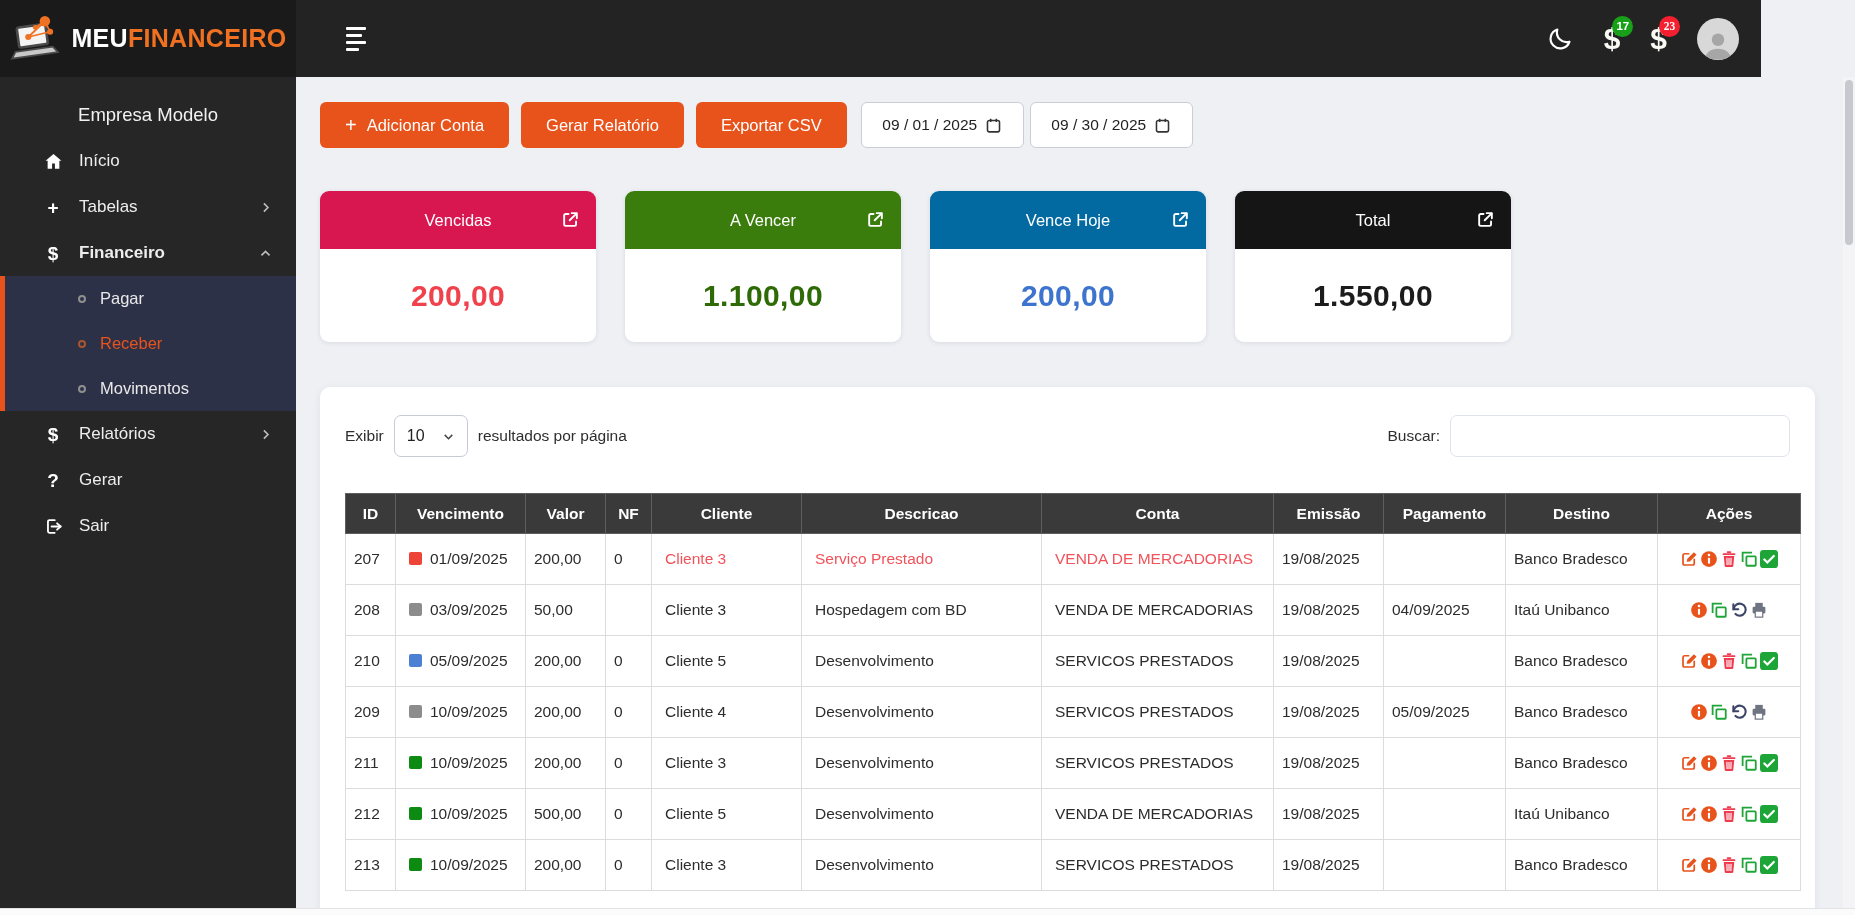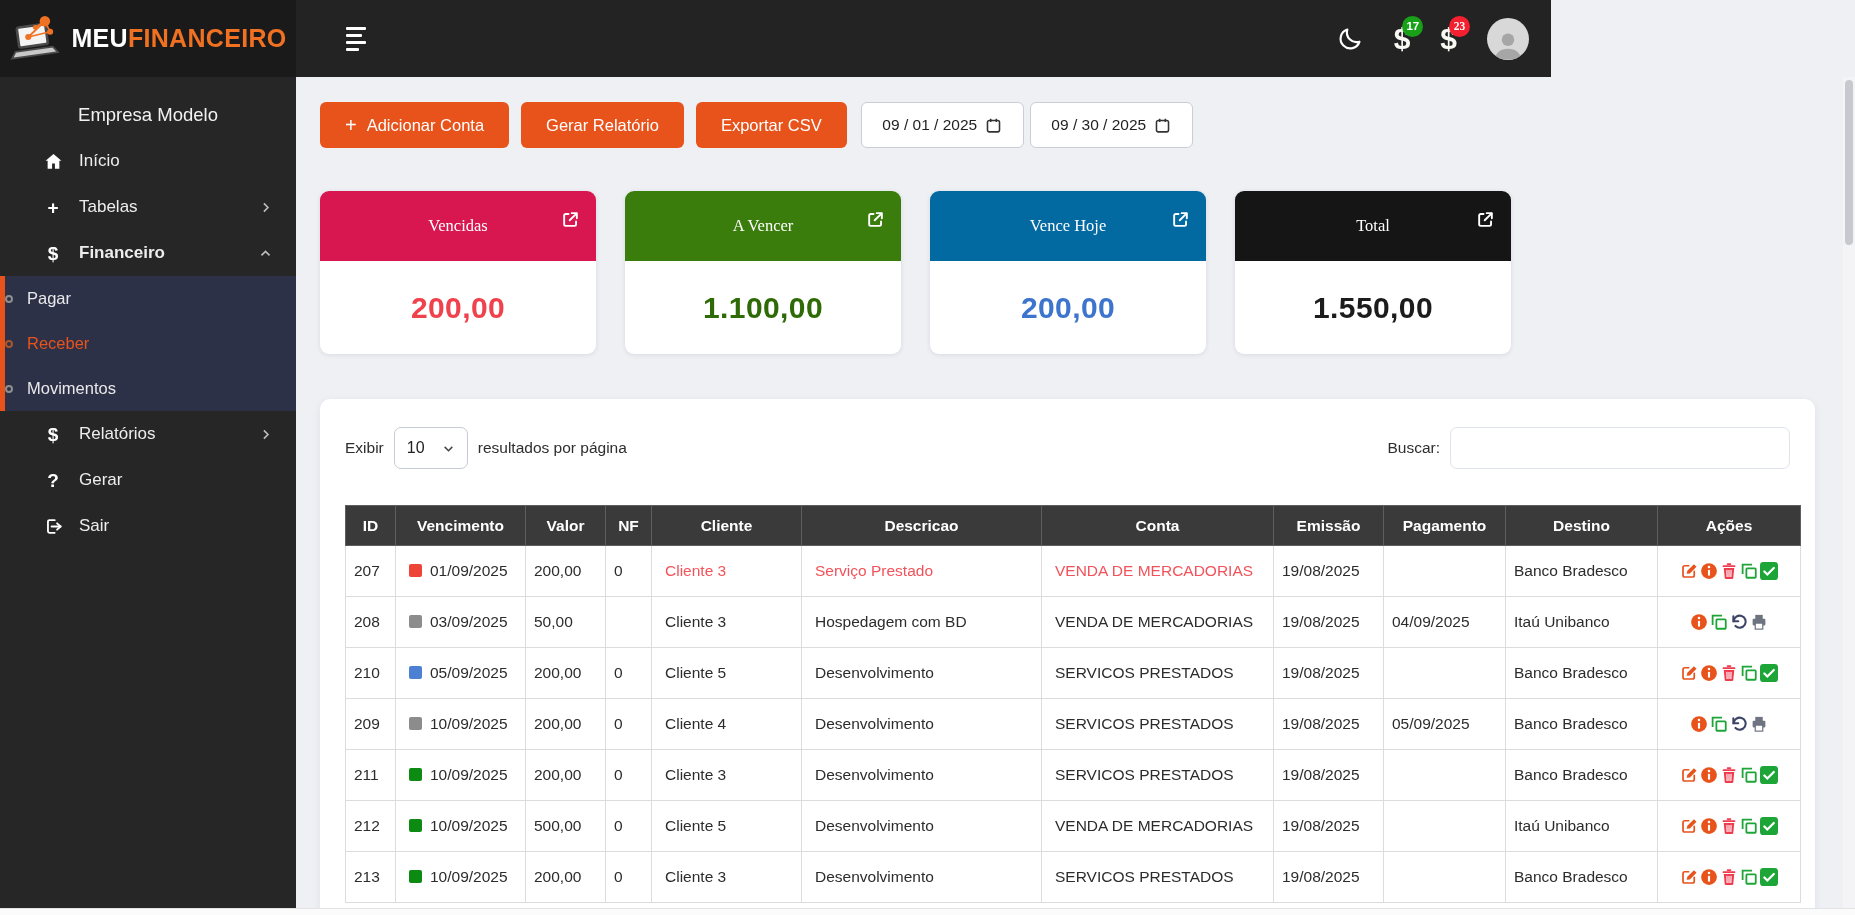--- a/index.html
+++ b/index.html
@@ -1,20 +1,20 @@
 <!DOCTYPE html>
 <html><head>
 <meta charset="utf-8">
 <style>
   * { margin:0; padding:0; box-sizing:border-box; }
   html,body { width:1855px; height:915px; overflow:hidden; }
   body { font-family:"Liberation Sans","DejaVu Sans",sans-serif; background:#EEF0F4; position:relative; }
 
   
-  .topbar { position:absolute; left:0; top:0; width:1551px; height:77px; background:#232323; z-index:5; display:flex; align-items:center; }
+  .topbar { position:absolute; left:0; top:0; width:1761px; height:77px; background:#232323; z-index:5; display:flex; align-items:center; }
   .logo { width:296px; height:77px; background:#1A1A1A; display:flex; align-items:center; justify-content:center; gap:6px; cursor:pointer; }
   .logo-text { font-size:25px; font-weight:800; letter-spacing:.3px; }
   .logo-text .w { color:#FFFFFF; }
   .logo-text .o { color:#F07122; }
   .hamburger { margin-left:50px; background:none; border:none; cursor:pointer; display:flex; flex-direction:column; gap:4px; }
   .hamburger span { display:block; height:3px; background:#FFFFFF; border-radius:1px; }
   .top-actions { margin-left:auto; display:flex; align-items:center; gap:30px; padding-right:22px; }
   .icon-btn { background:none; border:none; cursor:pointer; position:relative; color:#fff; display:flex; align-items:center; }
   .dollar-glyph { font-size:30px; font-weight:700; color:#FAFAF4; line-height:1; }
   .badge { position:absolute; top:-8px; right:-13px; min-width:21px; height:21px; padding:0 4px; border-radius:11px; color:#fff; font-size:11.5px; font-weight:700; display:flex; align-items:center; justify-content:center; }
@@ -23,36 +23,36 @@
   
   .sidebar { position:absolute; left:0; top:77px; width:296px; height:831px; background:#262626; z-index:4; }
   .company { color:#F2F2F2; text-align:center; font-size:18.5px; padding:27px 0 12px; }
   .side-item { position:relative; height:46px; display:flex; align-items:center; padding-left:40px; color:#EDEDED; font-size:17px; cursor:pointer; }
   .side-item .s-icon { width:26px; display:inline-flex; justify-content:center; color:#fff; }
   .side-item .s-label { margin-left:13px; font-weight:500; }
   .side-item.bold .s-label { font-weight:700; }
   .glyph-icon { font-size:19px; font-weight:700; color:#fff; line-height:1; }
   .chev { position:absolute; right:24px; display:flex; }
   .submenu { background:#2D3148; border-left:5px solid #E8531C; }
-  .sub-item { height:45px; display:flex; align-items:center; color:#E9E9E9; font-size:16.5px; cursor:pointer; }
+  .sub-item { height:45px; display:flex; align-items:center; padding-left:73px; color:#E9E9E9; font-size:16.5px; cursor:pointer; }
   .sub-item .ring { width:8px; height:8px; border:2px solid #8F8F8F; border-radius:50%; margin-right:14px; }
   .sub-item.active { color:#E8531C; }
   .sub-item.active .ring { border-color:#A8562E; }
 
   
   .main { position:absolute; left:296px; top:77px; width:1547px; height:838px; padding-left:24px; }
   .toolbar { margin-top:25px; display:flex; align-items:center; gap:12px; }
   .o-btn { height:46px; padding:0 25px; background:#E8531C; border:none; border-radius:6px; color:#fff; font-size:16.5px; font-family:inherit; cursor:pointer; display:flex; align-items:center; gap:10px; }
   .o-btn .plus { font-size:20px; font-weight:400; line-height:1; }
   .dates { display:flex; gap:6px; margin-left:2px; }
   .date-input { width:163px; height:46px; background:#fff; border:1px solid #C9CDD6; border-radius:6px; display:flex; align-items:center; justify-content:center; gap:8px; font-size:15.5px; color:#1F1F1F; cursor:pointer; }
 
   .cards { margin-top:43px; display:flex; gap:29px; }
   .card { width:276px; border-radius:9px; background:#fff; box-shadow:0 1px 5px rgba(30,40,70,.10); }
-  .card-header { position:relative; height:70px; border-radius:9px 9px 0 0; display:flex; align-items:center; justify-content:center; color:#fff; font-size:16.5px; cursor:pointer;font-family:Liberation Serif, serif; }
+  .card-header { position:relative; height:58px; border-radius:9px 9px 0 0; display:flex; align-items:center; justify-content:center; color:#fff; font-size:16.5px; cursor:pointer; }
   .card-header .ext { position:absolute; right:16px; top:19px; display:flex; }
   .card-body { height:93px; display:flex; align-items:center; justify-content:center; font-size:30px; font-weight:700; letter-spacing:.4px; }
 
   .panel { margin-top:45px; width:1495px; height:645px; background:#fff; border-radius:10px; padding:28px 25px; box-shadow:0 2px 8px rgba(30,40,70,.07); }
   .controls { display:flex; align-items:center; justify-content:space-between; }
   .ctrl-left, .ctrl-right { display:flex; align-items:center; gap:10px; font-size:15.5px; color:#2E2E2E; }
   .selectbox { width:74px; height:42px; border:1px solid #C6CBD4; border-radius:7px; display:flex; align-items:center; justify-content:space-between; padding:0 12px; font-size:16px; color:#222; cursor:pointer; background:#fff; }
   .search-input { width:340px; height:42px; border:1px solid #DFE3EC; border-radius:7px; font-size:15px; padding:0 12px; font-family:inherit; color:#222; outline:none; }
 
   table.grid { margin-top:36px; width:100%; border-collapse:collapse; table-layout:fixed; }

